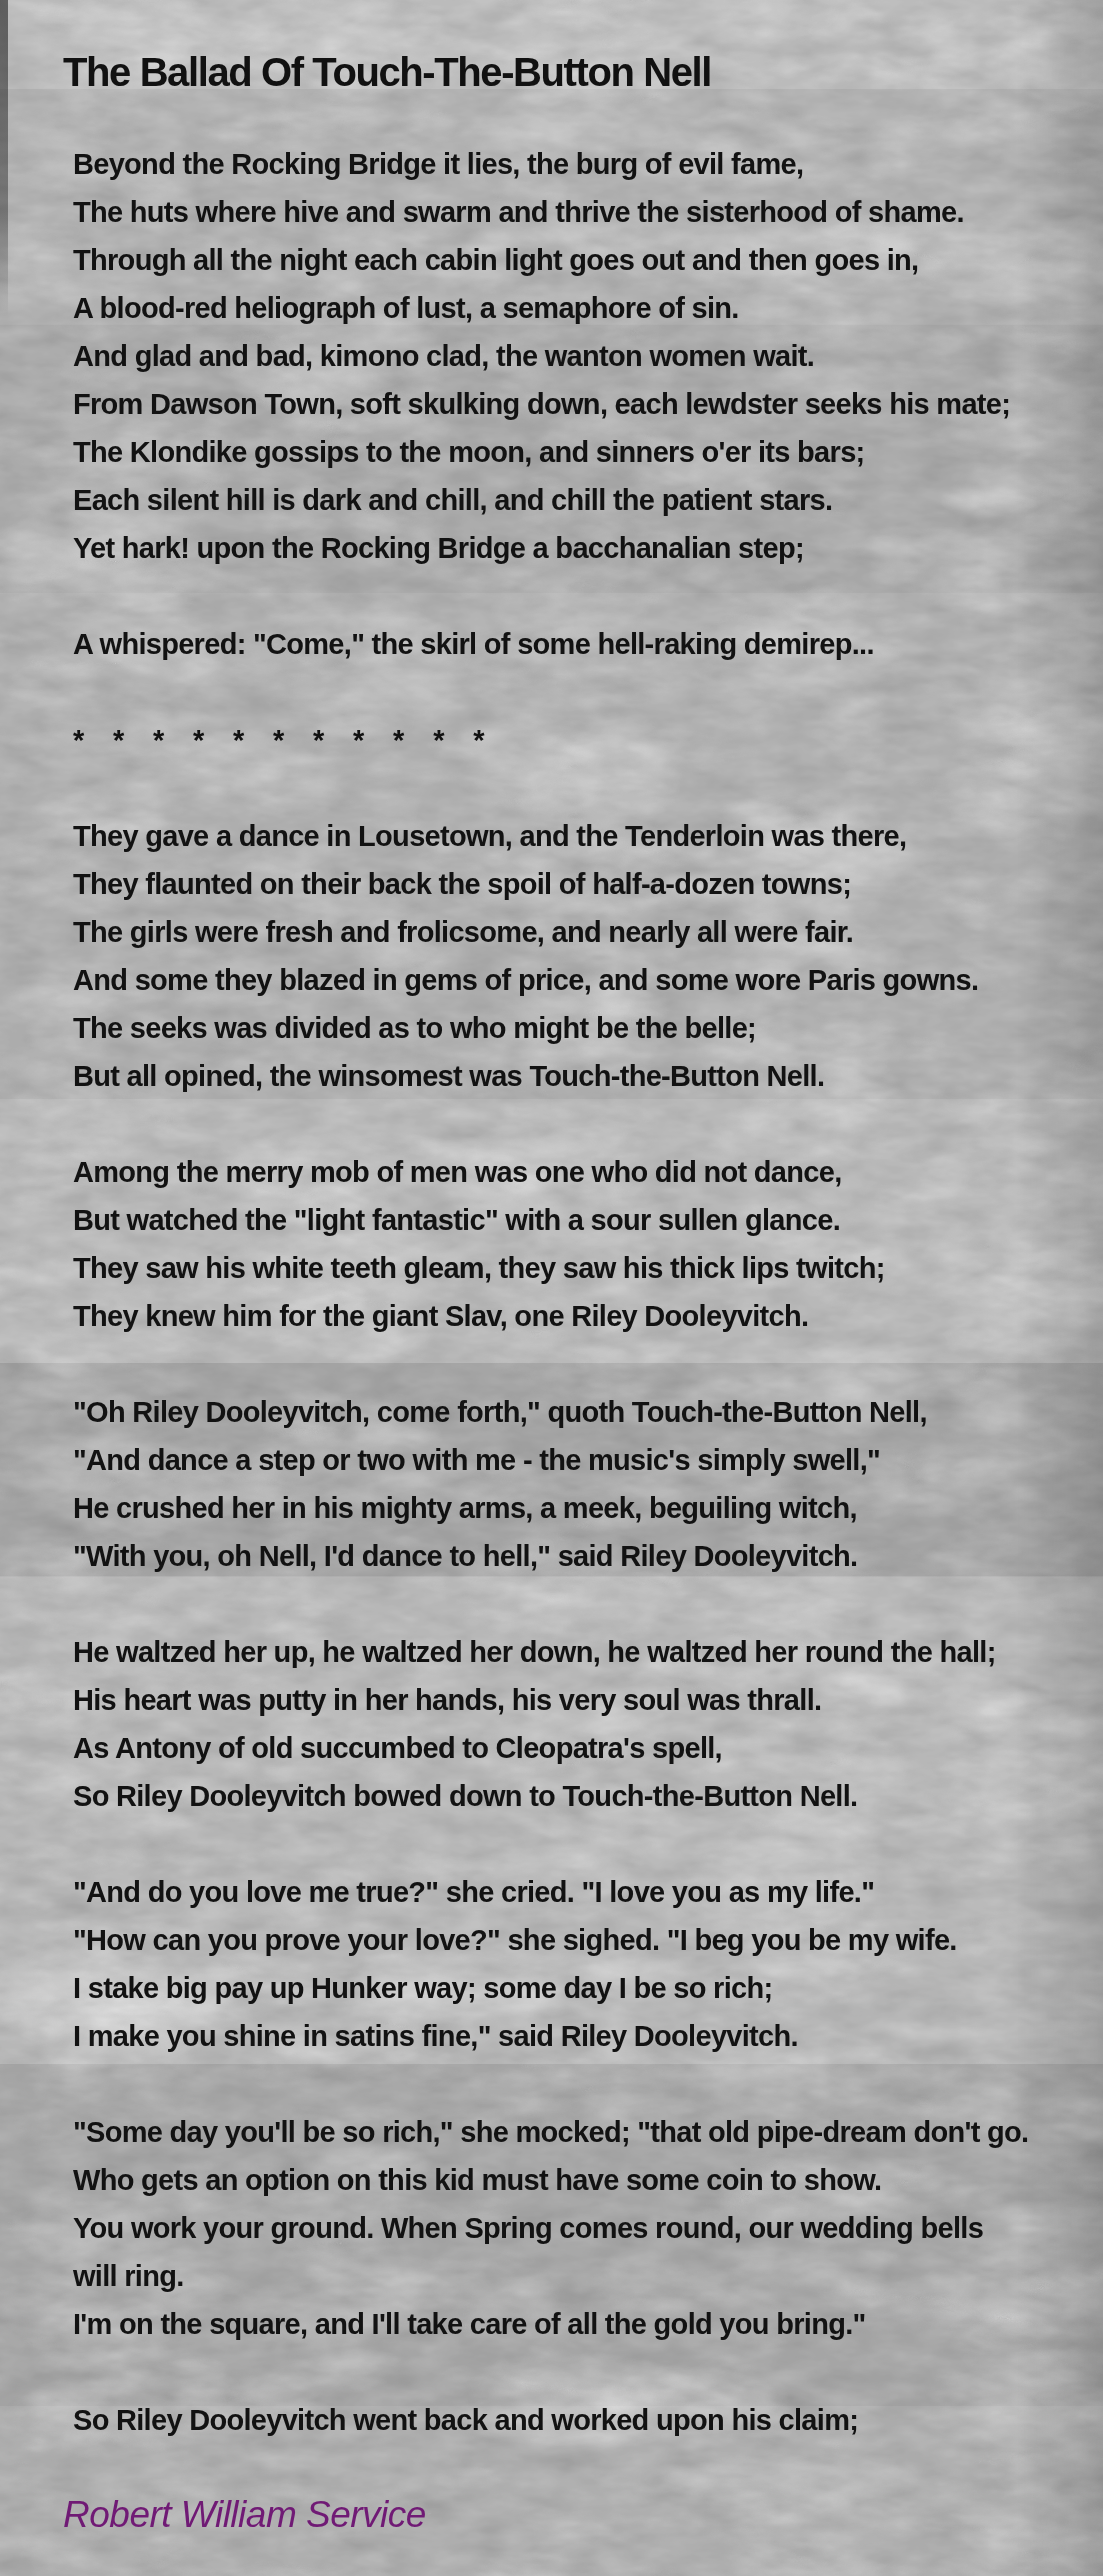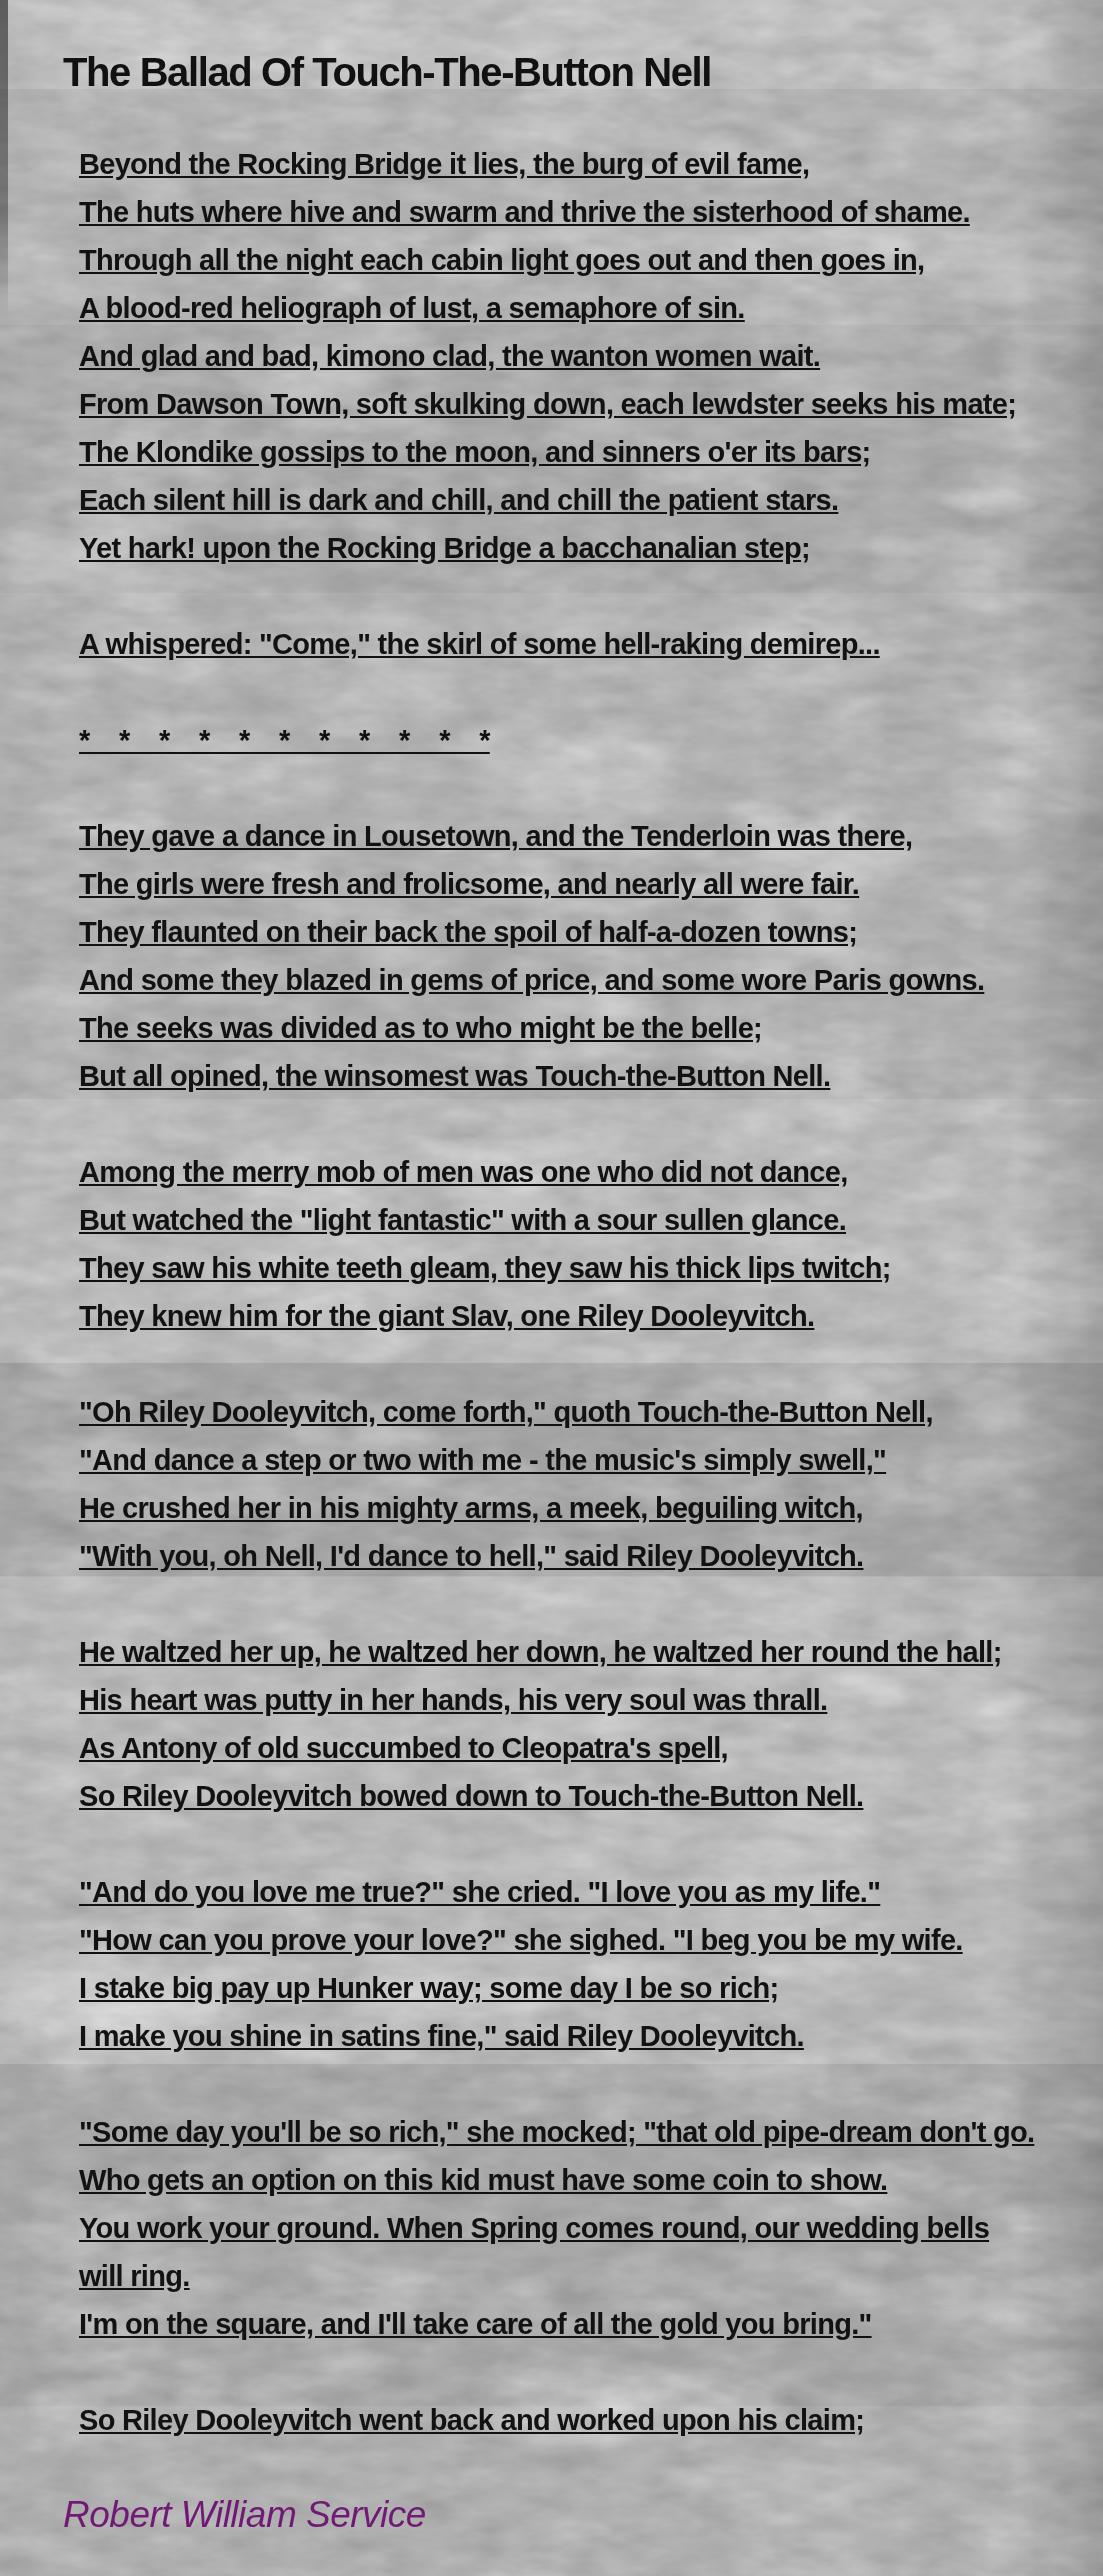--- a/index.html
+++ b/index.html
@@ -38,21 +38,21 @@
   .title {
     margin: 0;
     padding-top: 48px;
     font-size: 40px;
     line-height: 48px;
     font-weight: bold;
     letter-spacing: -1.4px;
     white-space: pre;
   }
   .poem-body { margin-top: 44px; }
-  .stanza { margin: 0 0 48px 16px; text-decoration: underline; }
+  .stanza { margin: 0 0 48px 10px; }
   .stanza p {
     margin: 0;
     font-size: 29px;
     line-height: 48px;
     font-weight: bold;
     letter-spacing: -0.7px;
     white-space: pre;
     color: #121212;
   }
   .signature {
@@ -113,22 +113,22 @@
           <p>Yet hark! upon the Rocking Bridge a bacchanalian step;</p>
         </div>
         <div class="stanza">
           <p>A whispered: "Come," the skirl of some hell-raking demirep...</p>
         </div>
         <div class="stanza">
           <p>*    *    *    *    *    *    *    *    *    *    *</p>
         </div>
         <div class="stanza">
           <p>They gave a dance in Lousetown, and the Tenderloin was there,</p>
+          <p>They flaunted on their back the spoil of half-a-dozen towns;</p>
           <p>The girls were fresh and frolicsome, and nearly all were fair.</p>
-          <p>They flaunted on their back the spoil of half-a-dozen towns;</p>
           <p>And some they blazed in gems of price, and some wore Paris gowns.</p>
           <p>The seeks was divided as to who might be the belle;</p>
           <p>But all opined, the winsomest was Touch-the-Button Nell.</p>
         </div>
         <div class="stanza">
           <p>Among the merry mob of men was one who did not dance,</p>
           <p>But watched the "light fantastic" with a sour sullen glance.</p>
           <p>They saw his white teeth gleam, they saw his thick lips twitch;</p>
           <p>They knew him for the giant Slav, one Riley Dooleyvitch.</p>
         </div>

